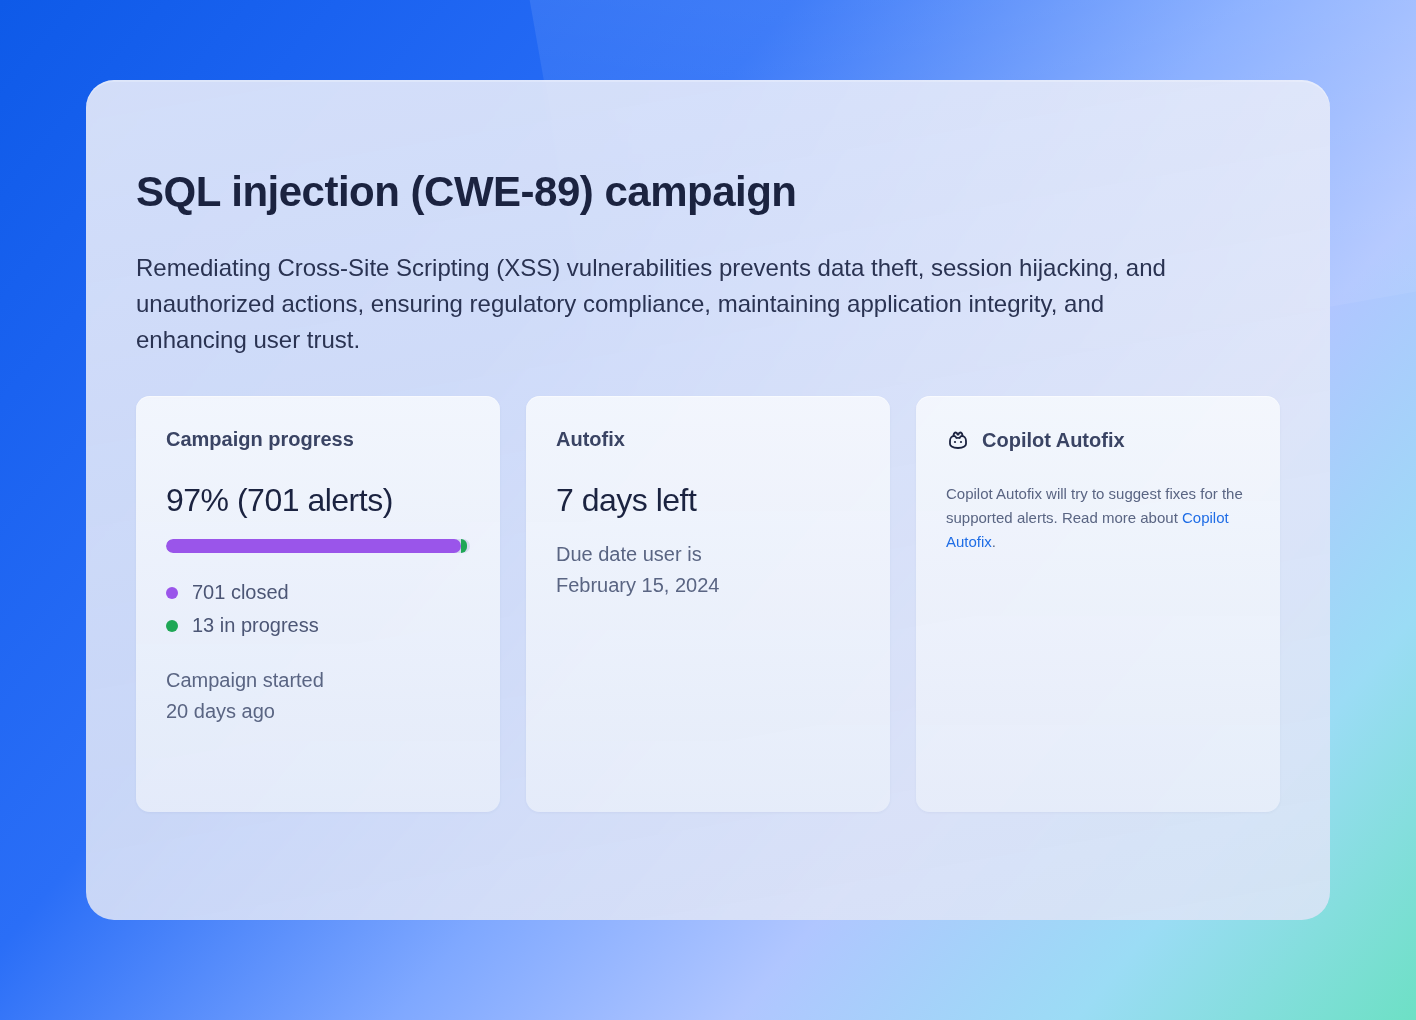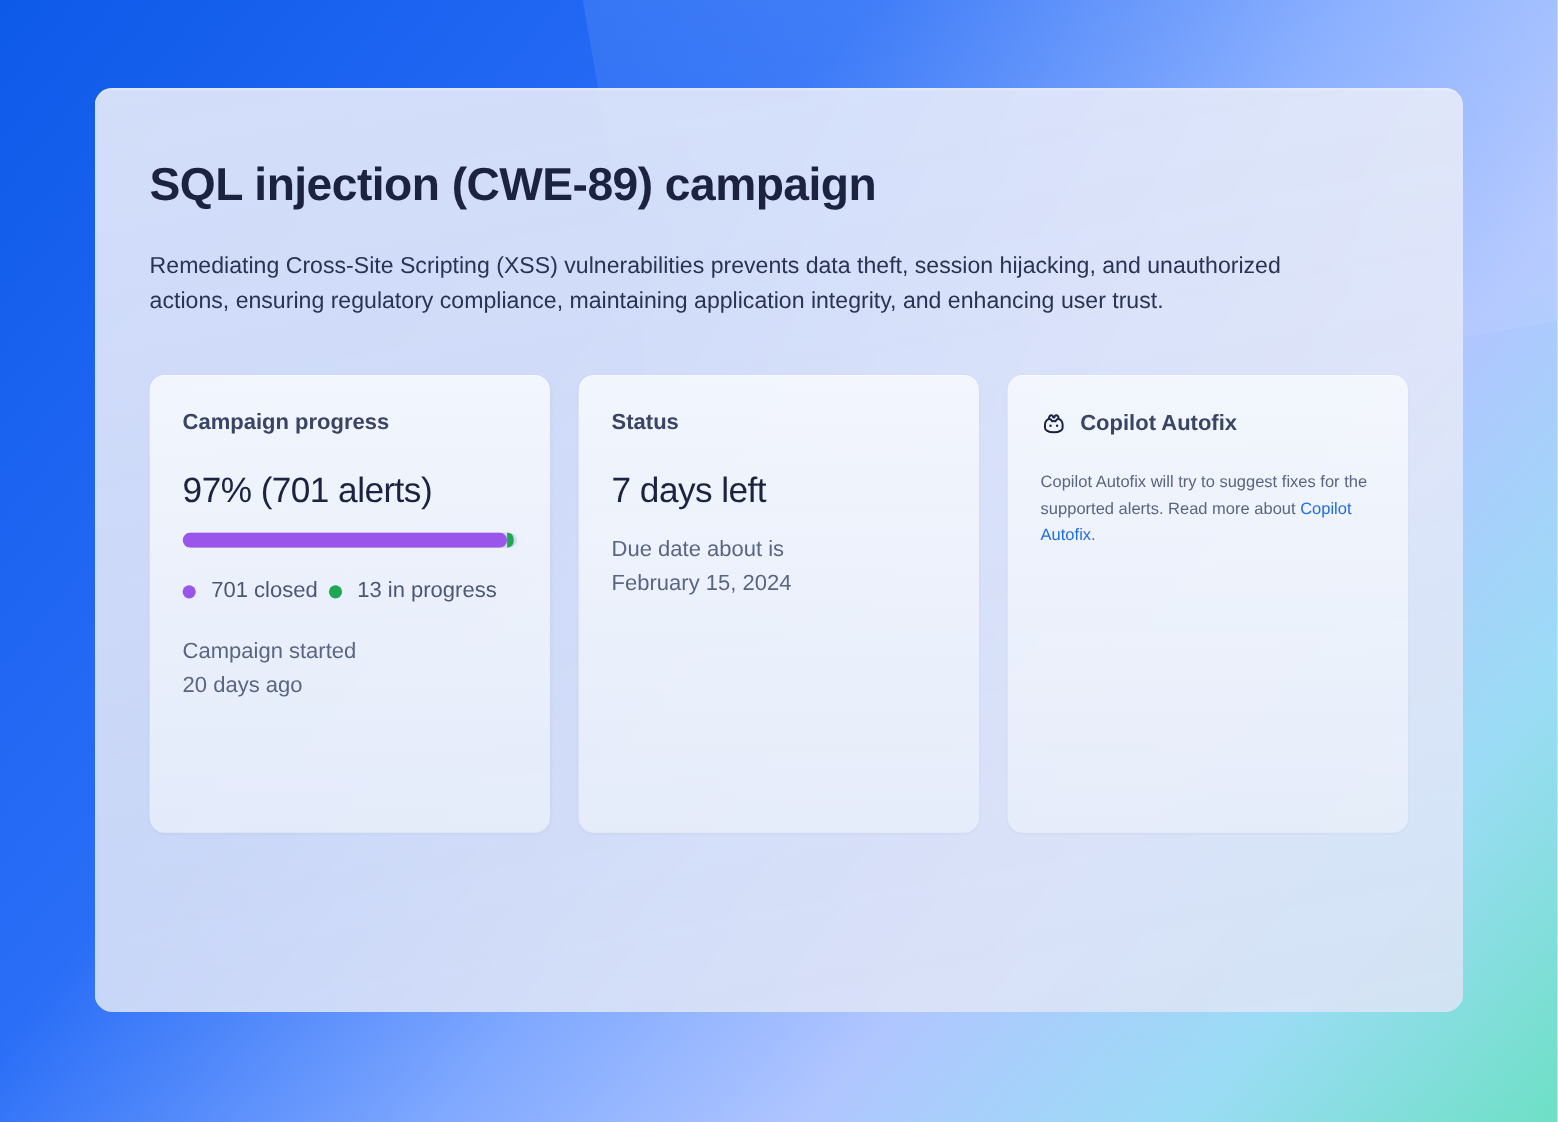--- a/index.html
+++ b/index.html
@@ -19,38 +19,38 @@
     position: absolute;
     top: -140px; right: -40px;
     width: 900px; height: 500px;
     background: linear-gradient(200deg, rgba(255,255,255,0.18), rgba(255,255,255,0));
     transform: rotate(-10deg);
     pointer-events: none;
   }
   .panel {
     width: 100%;
     height: 100%;
-    border-radius: 16px;
+    border-radius: 28px;
     background: linear-gradient(170deg, rgba(232,236,250,0.9), rgba(222,228,246,0.85));
     backdrop-filter: blur(2px);
-    padding: 64px 50px 50px 50px;
+    padding: 88px 50px 50px 50px;
     box-shadow: 0 2px 0 rgba(255,255,255,0.25) inset;
   }
   .title {
     font-size: 42px;
     font-weight: 700;
     color: #1b2340;
     letter-spacing: -0.5px;
     margin-bottom: 34px;
   }
   .description {
-    font-size: 21px;
+    font-size: 24px;
     line-height: 1.5;
     color: #2a3352;
-    margin-bottom: 52px;
+    margin-bottom: 38px;
     max-width: 1080px;
   }
   .cards {
     display: flex;
     gap: 26px;
   }
   .card {
     flex: 1;
     background: linear-gradient(180deg, rgba(244,247,253,0.95), rgba(232,238,250,0.85));
     border-radius: 14px;
@@ -93,21 +93,21 @@
   }
   .progress-fill-inprogress {
     position: absolute;
     top: 0; bottom: 0;
     background: #1fa756;
     border-top-right-radius: 8px;
     border-bottom-right-radius: 8px;
   }
   .legend {
     display: flex;
-    flex-direction: row;
+    flex-direction: column;
     gap: 10px;
     margin-bottom: 28px;
   }
   .legend-item {
     display: flex;
     align-items: center;
     gap: 14px;
     font-size: 20px;
     color: #4c5675;
   }
@@ -170,24 +170,24 @@
         </div>
       </div>
 
       <div class="meta-text">
         <span>Campaign started</span><br>
         <span>20 days ago</span>
       </div>
     </div>
 
     <div class="card">
-      <div class="card-label">Status</div>
+      <div class="card-label">Autofix</div>
       <div class="card-headline">7 days left</div>
       <div class="meta-text">
-        <span>Due date about is</span><br>
+        <span>Due date user is</span><br>
         <span>February 15, 2024</span>
       </div>
     </div>
 
     <div class="card">
       <div class="card-label">
         <span class="copilot-icon">
           <svg viewBox="0 0 24 24" fill="none" stroke="#1b2340" stroke-width="1.8" stroke-linecap="round" stroke-linejoin="round">
             <path d="M4 13c0-3 2-5 4-5 1.2 0 2 .8 2.4 2 .2-.1.8-.2 1.6-.2s1.4.1 1.6.2c.4-1.2 1.2-2 2.4-2 2 0 4 2 4 5v3c0 1.2-1.8 4-8 4s-8-2.8-8-4v-3Z"></path>
             <path d="M7.5 7.5c.3-1.8 1-3 2.2-3 1 0 1.6.9 1.8 2"></path>

